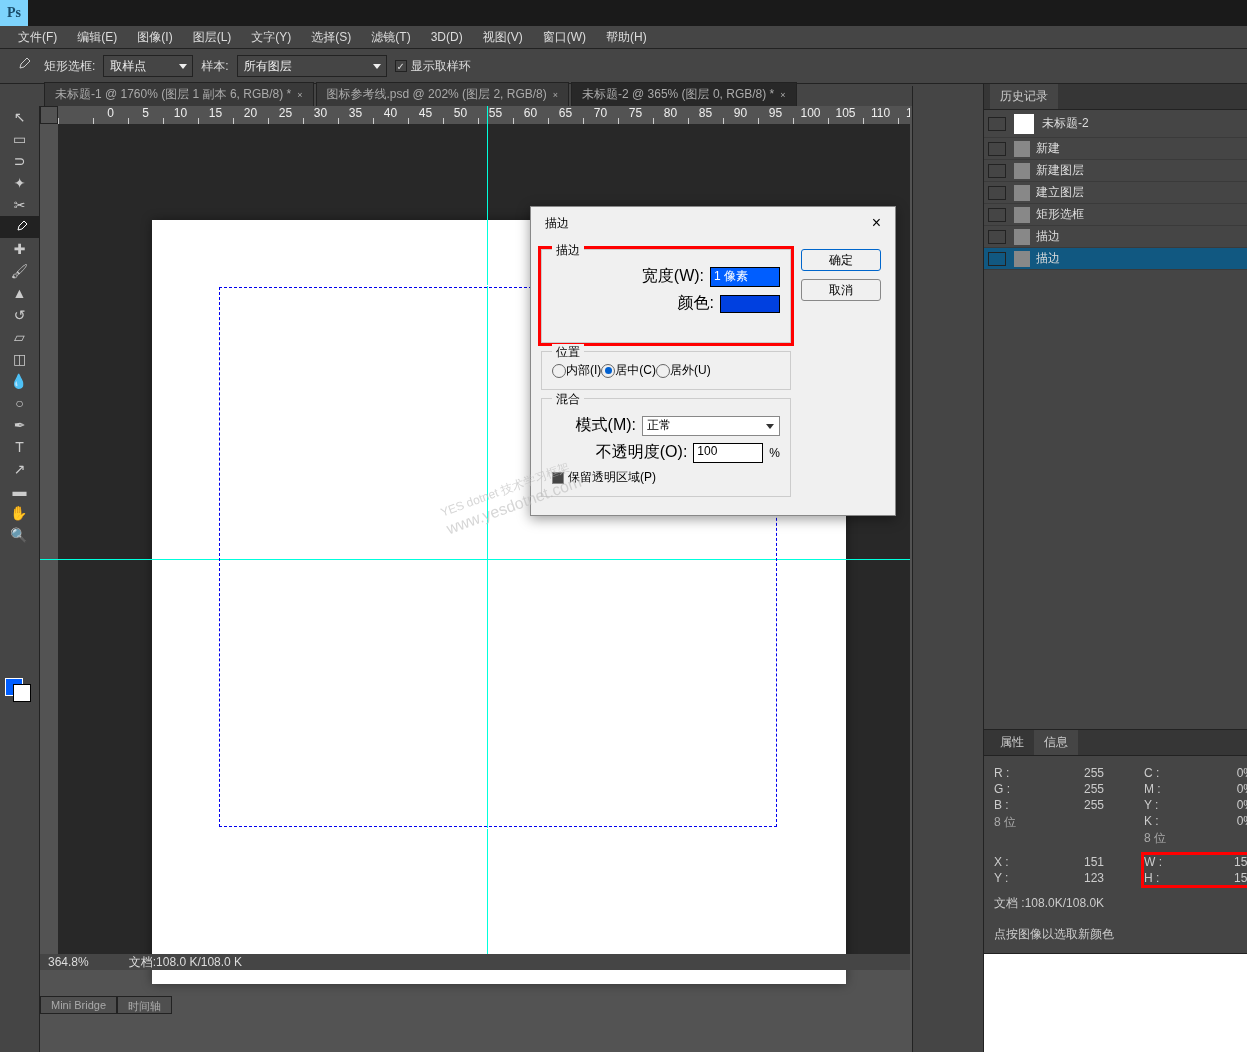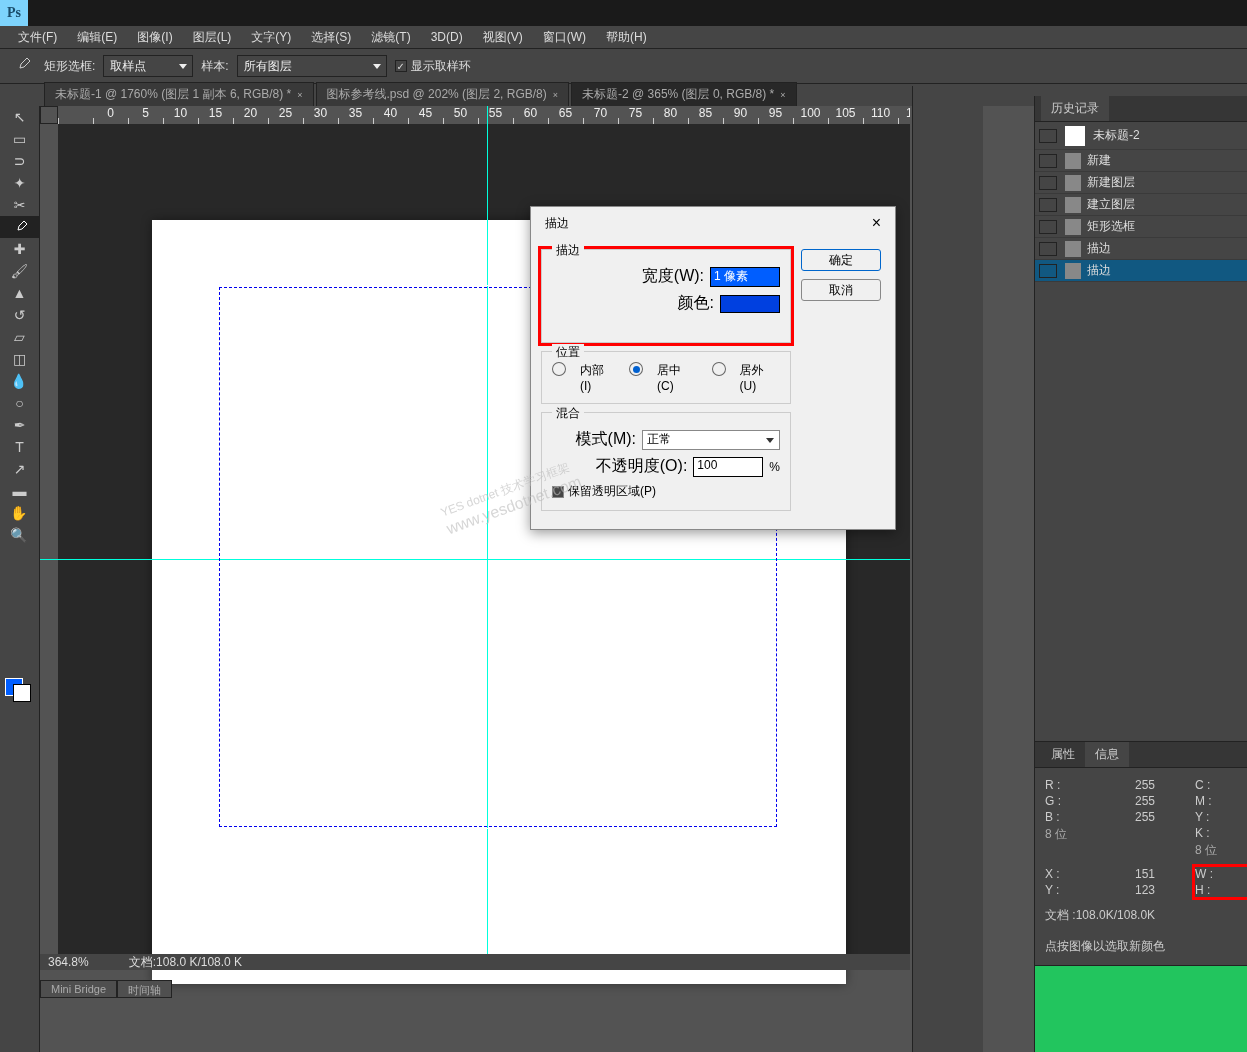--- a/index.html
+++ b/index.html
@@ -26,21 +26,21 @@
 .canvas{position:absolute;top:114px;left:112px;width:694px;height:764px;background:#fff;box-shadow:0 0 10px rgba(0,0,0,.4)}
 .guide-v{position:absolute;top:0;bottom:0;left:447px;width:1px;background:#0fd}
 .guide-h{position:absolute;left:0;right:0;top:453px;height:1px;background:#0fd}
 .selection{position:absolute;top:181px;left:179px;width:558px;height:540px;border:1px dashed #00e;outline:1px dashed #fff;outline-offset:1px}
 .toolbox{position:absolute;top:106px;left:0;width:40px;bottom:0;background:#454545;border-right:1px solid #222}
 .tool{width:100%;height:22px;display:flex;align-items:center;justify-content:center;color:#ccc;font-size:14px}
 .tool.active{background:#222}
 .colors{position:absolute;bottom:350px;left:5px}
 .fg{width:18px;height:18px;background:#005eff;border:1px solid #fff}
 .bg{width:18px;height:18px;background:#fff;border:1px solid #000;margin-top:-12px;margin-left:8px}
-.rpanel{position:absolute;top:96px;right:0;width:213px;bottom:0;background:#22c55e;border-left:1px solid #222}
+.rpanel{position:absolute;top:84px;right:0;width:264px;bottom:0;background:#ffffff;border-left:1px solid #222}
 .panel{background:#454545;border-bottom:1px solid #222}
 .panel-tabs{height:26px;background:#363636;border-bottom:1px solid #222;display:flex;align-items:center;padding-left:6px}
 .panel-tabs span{color:#ccc;padding:4px 10px;background:#454545}
 .hist-row{display:flex;align-items:center;height:22px;padding-left:4px;color:#ddd;border-bottom:1px solid #3a3a3a}
 .hist-row.hdr{height:28px}
 .hist-row.active{background:#115881}
 .hist-check{width:18px;height:14px;border:1px solid #222;margin-right:8px}
 .hist-icon{width:16px;height:16px;background:#888;margin-right:6px}
 .hist-thumb{width:20px;height:20px;background:#fff;margin-right:8px}
 .info-panel{padding:10px;color:#ccc;font-size:11px}
@@ -59,21 +59,21 @@
 .text-input.selected{background:#005eff;color:#fff}
 .color-swatch{width:60px;height:18px;background:#0040e0;border:1px solid #000}
 .radio{width:14px;height:14px;border:1px solid #666;border-radius:50%;display:inline-flex;align-items:center;justify-content:center}
 .radio.on::after{content:"";width:7px;height:7px;border-radius:50%;background:#0060d0}
 .dialog-btn{width:80px;height:22px;background:#f0f0f0;border:1px solid #888;border-radius:3px;display:flex;align-items:center;justify-content:center;margin-bottom:8px}
 .dialog-btn.primary{border:1px solid #06c}
 .select{width:138px;height:20px;border:1px solid #888;background:#fff;padding:0 4px;position:relative}
 .select::after{content:"";border-left:4px solid transparent;border-right:4px solid transparent;border-top:5px solid #333;position:absolute;right:5px;top:7px}
 .red-box{outline:3px solid red}
 .status{position:absolute;bottom:82px;left:40px;right:337px;height:16px;background:#454545;color:#ddd;display:flex;align-items:center;padding-left:8px;font-size:11px;gap:40px}
-.footer-tabs{position:absolute;bottom:54px;left:40px;height:18px;display:flex;background:#282828}
+.footer-tabs{position:absolute;bottom:38px;left:40px;height:18px;display:flex;background:#282828}
 .footer-tabs span{color:#aaa;padding:2px 10px;background:#4f4f4f;border:1px solid #222;font-size:11px}
 .watermark{position:absolute;top:480px;left:440px;color:#bbb;font-size:22px;transform:rotate(-20deg);opacity:0.6;pointer-events:none}
 .icon-strip{position:absolute;top:86px;right:264px;width:71px;bottom:0;background:#454545;border-left:1px solid #222}
 .ruler-tick{width:35px;text-align:center;flex-shrink:0;position:relative}
 .ruler-tick::before{content:"";position:absolute;left:0;bottom:0;width:1px;height:6px;background:#ccc}
 </style>
 </head>
 <body>
 
 <div class="title-bar">
@@ -313,21 +313,21 @@
           <label>宽度(W):</label>
           <div class="text-input selected">1 像素</div>
         </div>
         <div class="field-row">
           <label>颜色:</label>
           <div class="color-swatch"></div>
         </div>
       </div>
       <div class="fieldset">
         <span class="fieldset-label">位置</span>
-        <div style="display:flex;gap:14px;">
+        <div style="display:flex;align-items:center">
           <span class="radio"></span>
             <span>内部(I)</span>
           <span class="radio on"></span>
             <span>居中(C)</span>
           <span class="radio"></span>
             <span>居外(U)</span>
         </div>
       </div>
       <div class="fieldset">
         <span class="fieldset-label">混合</span>

